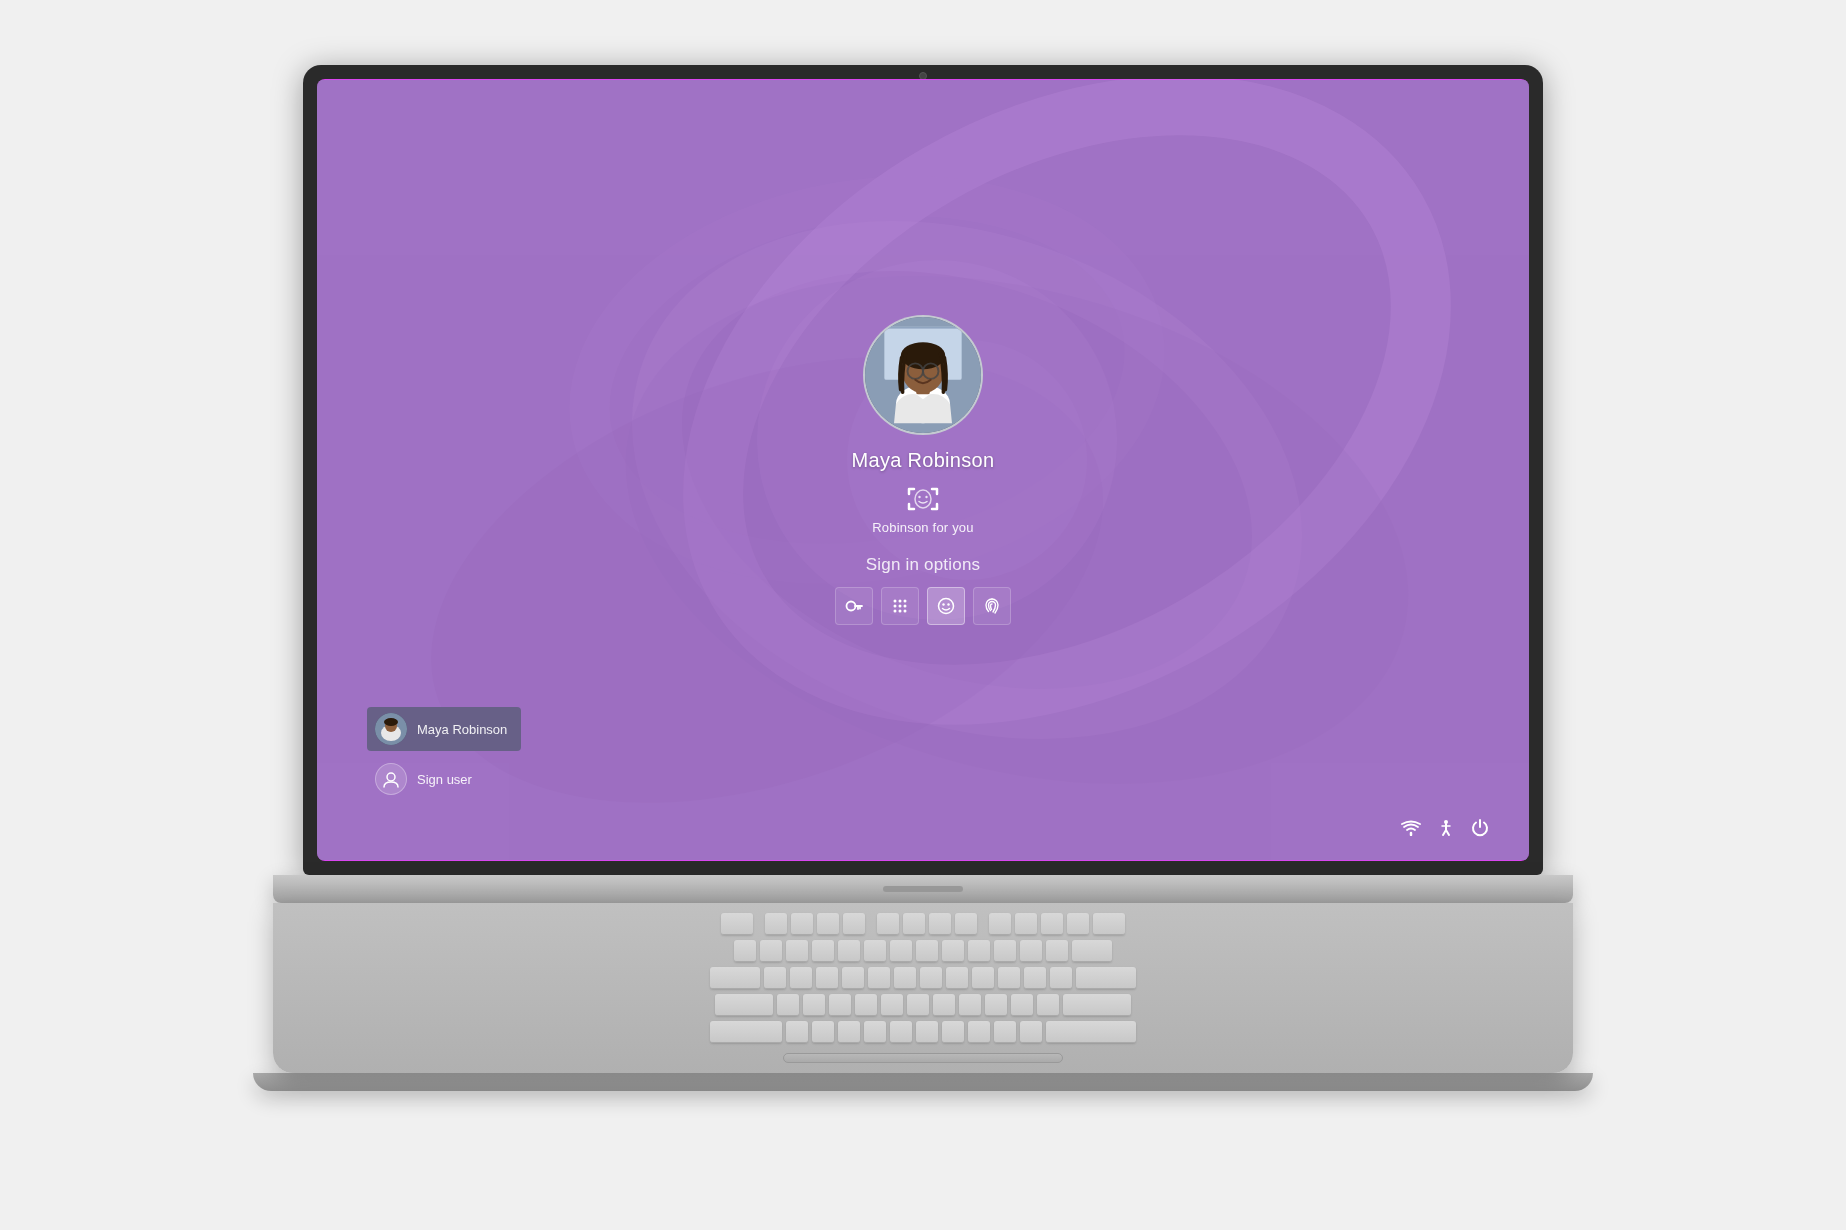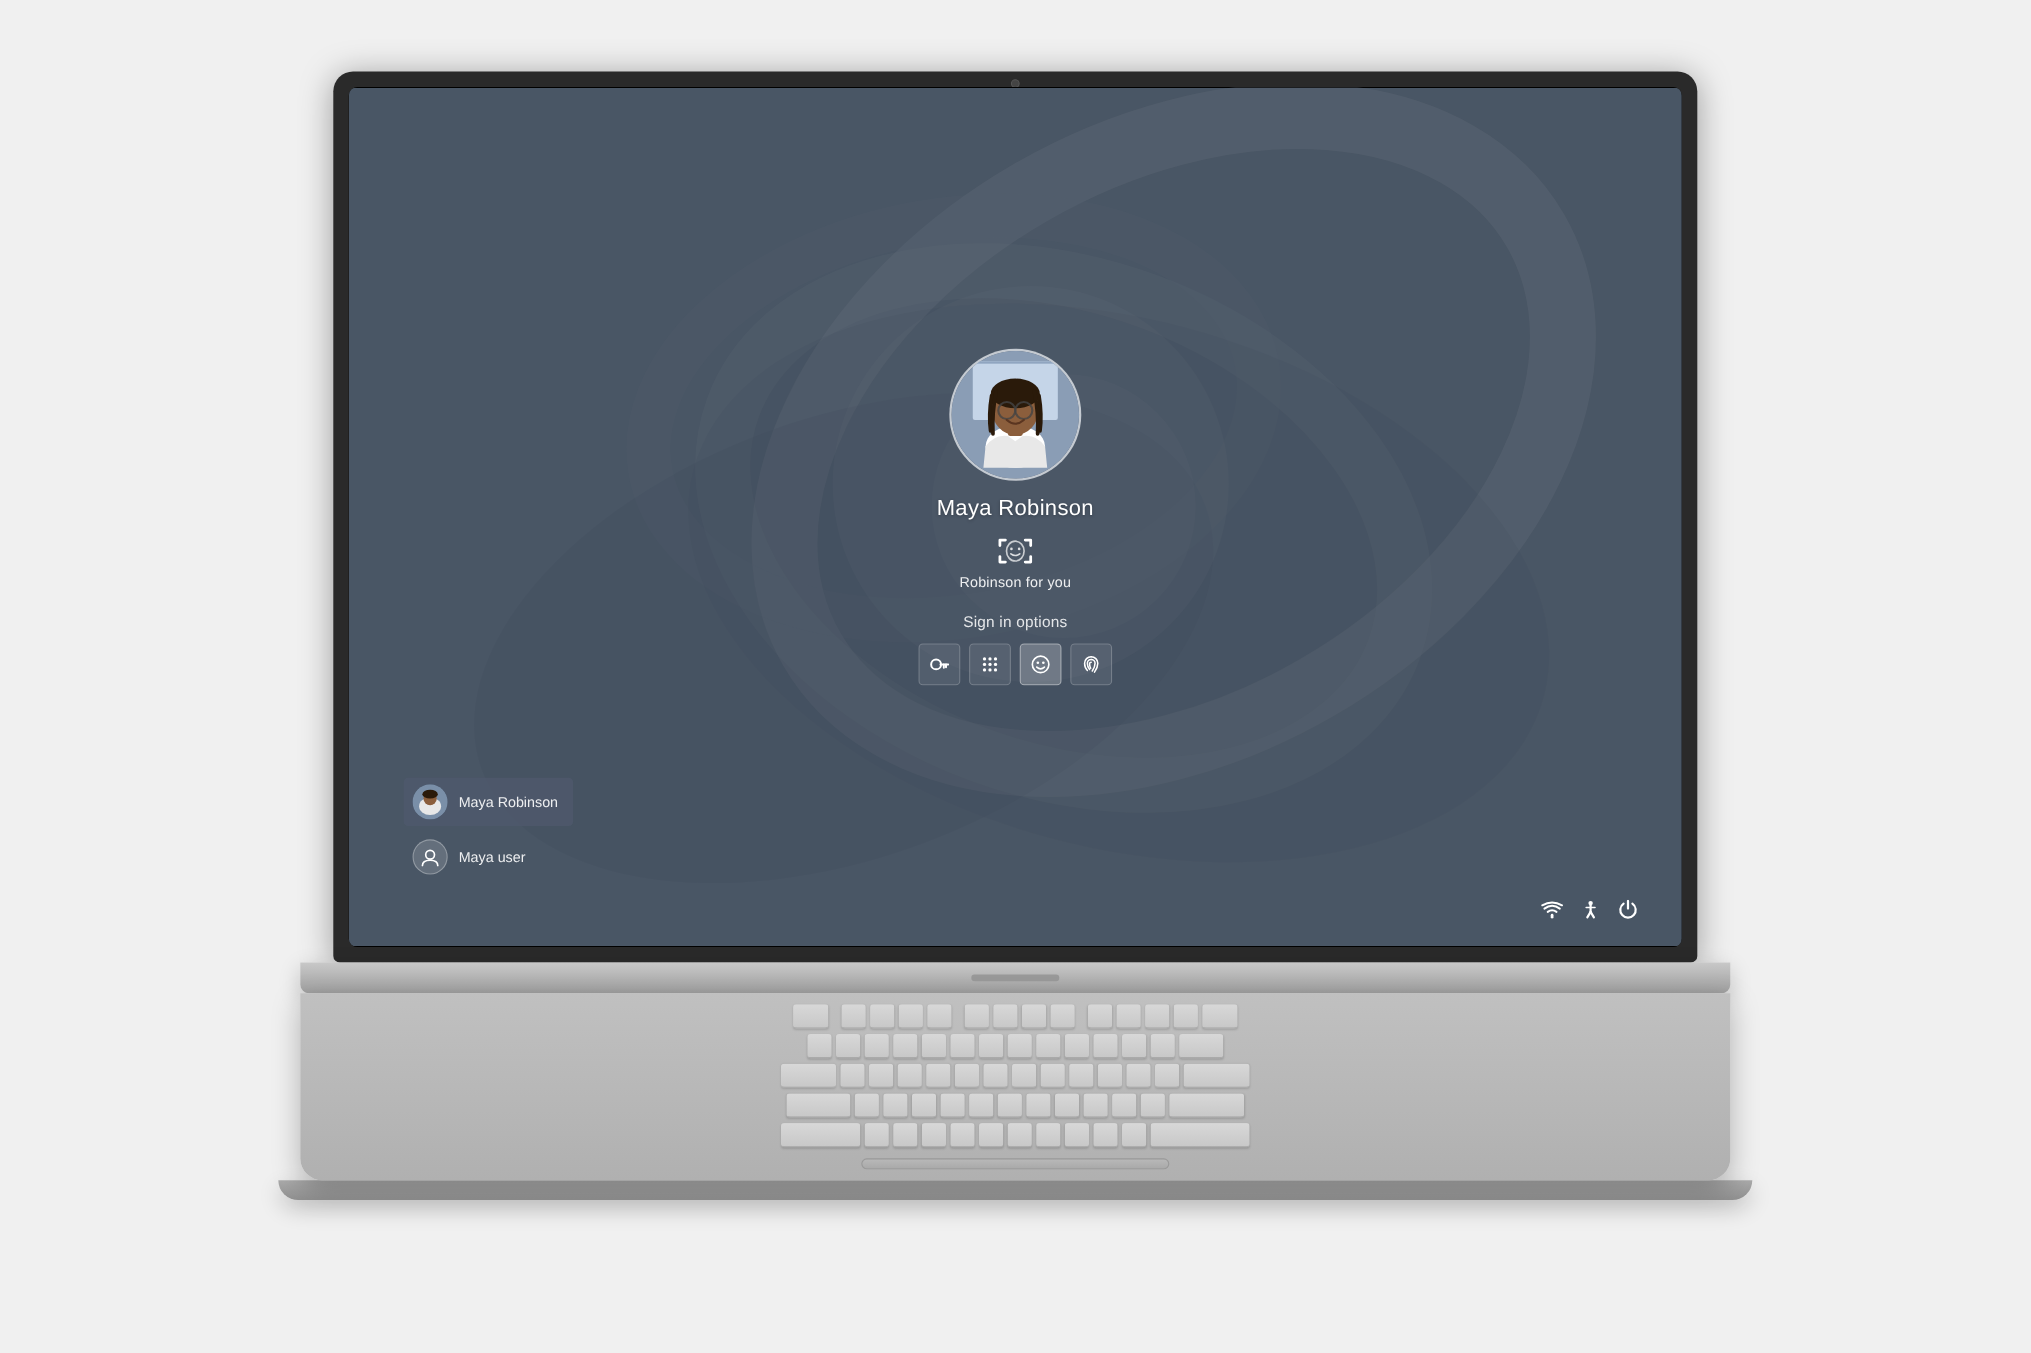--- a/index.html
+++ b/index.html
@@ -56,21 +56,21 @@
       border-radius: 8px;
       overflow: hidden;
       position: relative;
     }
 
     
     .lock-screen {
       width: 100%;
       height: 100%;
       position: relative;
-      background: #000000;
+      background: #d946ef;
       overflow: hidden;
       display: flex;
       flex-direction: column;
       align-items: center;
       justify-content: center;
     }
 
     
     .login-center {
       position: relative;
@@ -115,21 +115,21 @@
     .looking-text {
       color: rgba(255,255,255,0.9);
       font-size: 13px;
       font-weight: 400;
       margin-bottom: 20px;
       letter-spacing: 0.2px;
     }
 
     .sign-in-options-label {
       color: rgba(255,255,255,0.85);
-      font-size: 14px;
+      font-size: 17px;
       font-weight: 400;
       margin-bottom: 12px;
       letter-spacing: 0.2px;
     }
 
     
     .signin-icons-row {
       display: flex;
       gap: 8px;
       align-items: center;
@@ -456,21 +456,21 @@
             <span class="user-item-name">Maya Robinson</span>
           </div>
 
           <div class="user-item">
             <div class="user-item-avatar generic">
               <svg width="18" height="18" viewBox="0 0 18 18" xmlns="http://www.w3.org/2000/svg">
                 <circle cx="9" cy="7" r="4" stroke="white" stroke-width="1.5" fill="none"></circle>
                 <path d="M2 17 Q2 12 9 12 Q16 12 16 17" stroke="white" stroke-width="1.5" fill="none" stroke-linecap="round"></path>
               </svg>
             </div>
-            <span class="user-item-name">Maya user</span>
+            <span class="user-item-name">Sign user</span>
           </div>
         </div>
 
         <div class="system-icons">
 
           <div class="sys-icon">
             <svg width="20" height="16" viewBox="0 0 20 16" xmlns="http://www.w3.org/2000/svg">
               <path d="M10 13 L10 15" stroke="white" stroke-width="2.5" stroke-linecap="round"></path>
               <path d="M6 10 Q10 7 14 10" stroke="white" stroke-width="1.8" fill="none" stroke-linecap="round"></path>
               <path d="M3 7 Q10 2 17 7" stroke="white" stroke-width="1.8" fill="none" stroke-linecap="round"></path>

